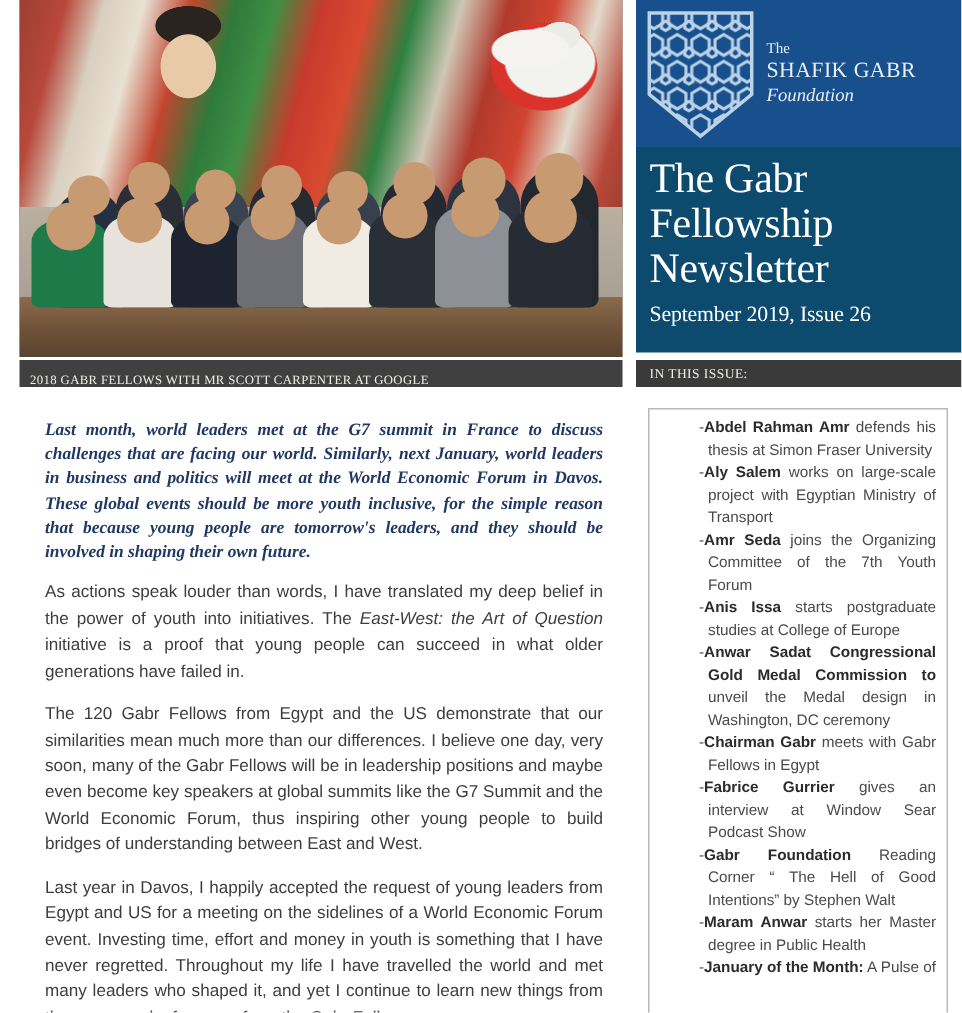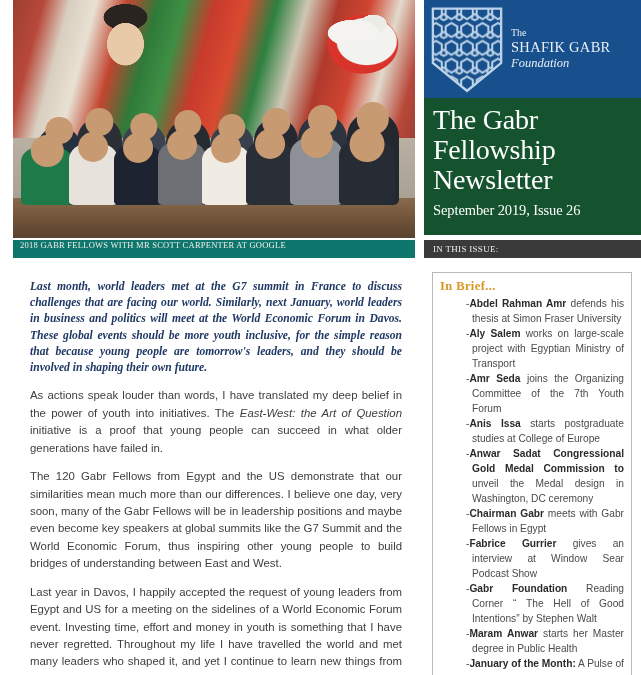--- a/index.html
+++ b/index.html
@@ -79,22 +79,22 @@
     content: "";
     position: absolute;
     left: 50%; transform: translateX(-50%);
     border-radius: 50%;
   }
 
   .caption-bar {
     position: absolute;
     left: 13px; top: 240px;
     width: 402px; height: 18px;
-    background: #0f766e;
-    display: flex; align-items: flex-start;
+    background: #404040;
+    display: flex; align-items: flex-end;
   }
   .caption-text {
     color: #f0efe9;
     font-family: "Liberation Serif", serif;
     font-size: 8.5px;
     letter-spacing: 0.25px;
     padding-left: 7px;
     white-space: nowrap;
   }
 
@@ -138,21 +138,21 @@
     margin-left: 5px;
   }
   .logo-text .l1 { font-size: 10px; }
   .logo-text .l2 { font-size: 14.5px; letter-spacing: 0.3px; }
   .logo-text .l3 { font-size: 12.5px; font-style: italic; }
 
   .title-block {
     position: absolute;
     left: 424px; top: 98px;
     width: 217px; height: 137px;
-    background: #14532d;
+    background: #0c4a6e;
     padding: 7px 0 0 9px;
   }
   .news-title {
     font-family: "Liberation Serif", serif;
     color: #ffffff;
     font-size: 28px;
     line-height: 1.07;
     letter-spacing: -0.2px;
   }
   .issue-line {
@@ -328,21 +328,20 @@
       <div>Newsletter</div>
     </div>
     <div class="issue-line">September 2019, Issue 26</div>
   </div>
 
   <div class="issue-bar">
     <span class="issue-bar-text">IN THIS ISSUE:</span>
   </div>
 
   <div class="brief-box">
-    <div class="brief-title">In Brief...</div>
     <ul class="brief-list" id="brief-list">
         <li class="brief-item"><span>-</span><b>Abdel Rahman Amr</b><span> defends his thesis at Simon Fraser University</span></li>
         <li class="brief-item"><span>-</span><b>Aly Salem</b><span> works on large-scale project with Egyptian Ministry of Transport</span></li>
         <li class="brief-item"><span>-</span><b>Amr Seda</b><span> joins the Organizing Committee of the 7th Youth Forum</span></li>
         <li class="brief-item"><span>-</span><b>Anis Issa</b><span> starts postgraduate studies at College of Europe</span></li>
         <li class="brief-item"><span>-</span><b>Anwar Sadat Congressional Gold Medal Commission to</b><span> unveil the Medal design in Washington, DC ceremony</span></li>
         <li class="brief-item"><span>-</span><b>Chairman Gabr</b><span> meets with Gabr Fellows in Egypt</span></li>
         <li class="brief-item"><span>-</span><b>Fabrice Gurrier</b><span> gives an interview at Window Sear Podcast Show</span></li>
         <li class="brief-item"><span>-</span><b>Gabr Foundation</b><span> Reading Corner “ The Hell of Good Intentions” by Stephen Walt</span></li>
         <li class="brief-item"><span>-</span><b>Maram Anwar</b><span> starts her Master degree in Public Health</span></li>

